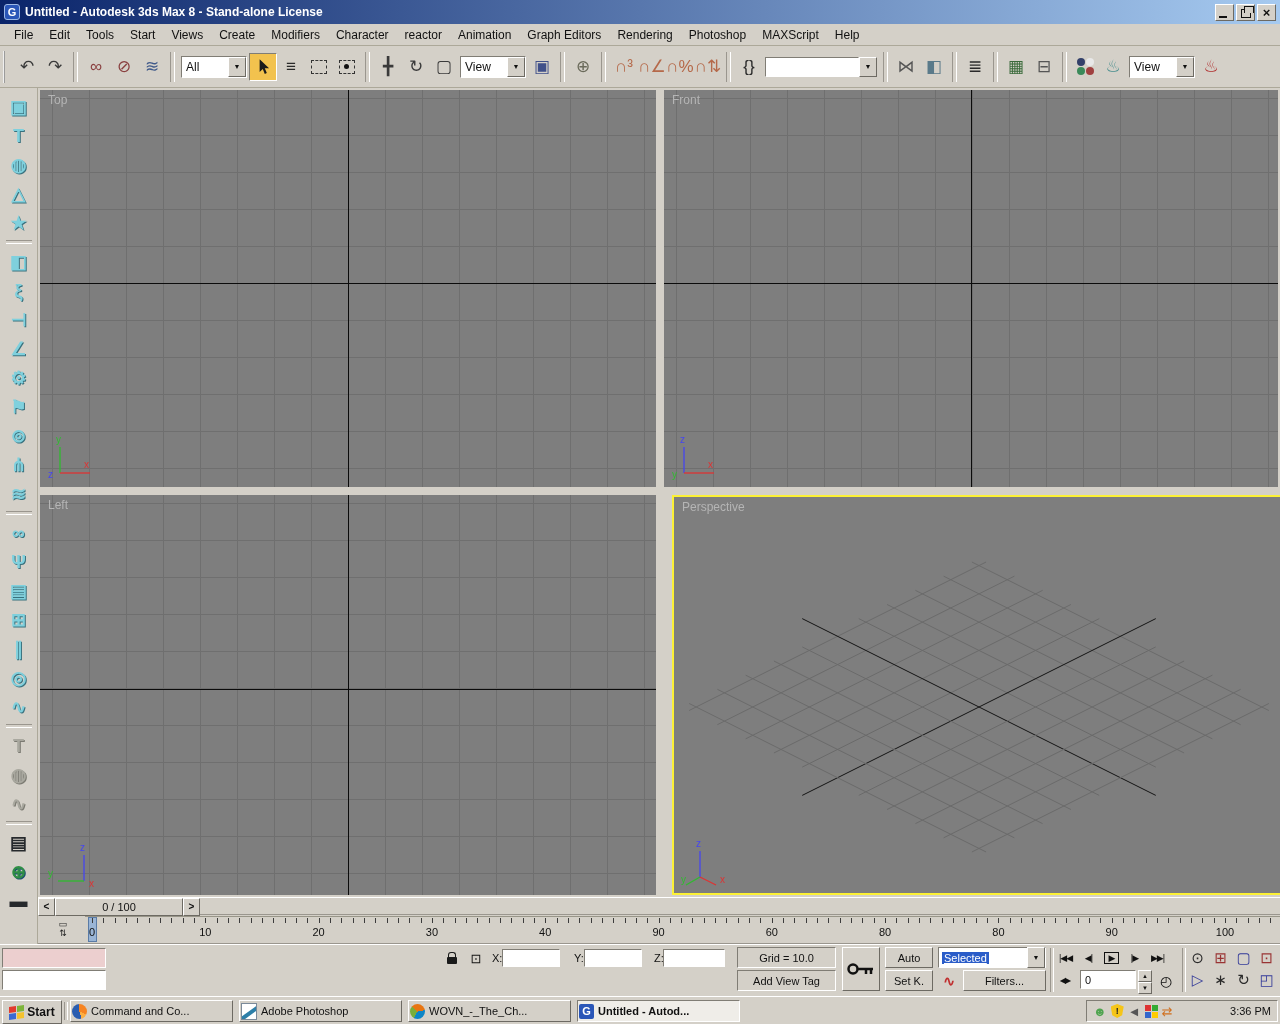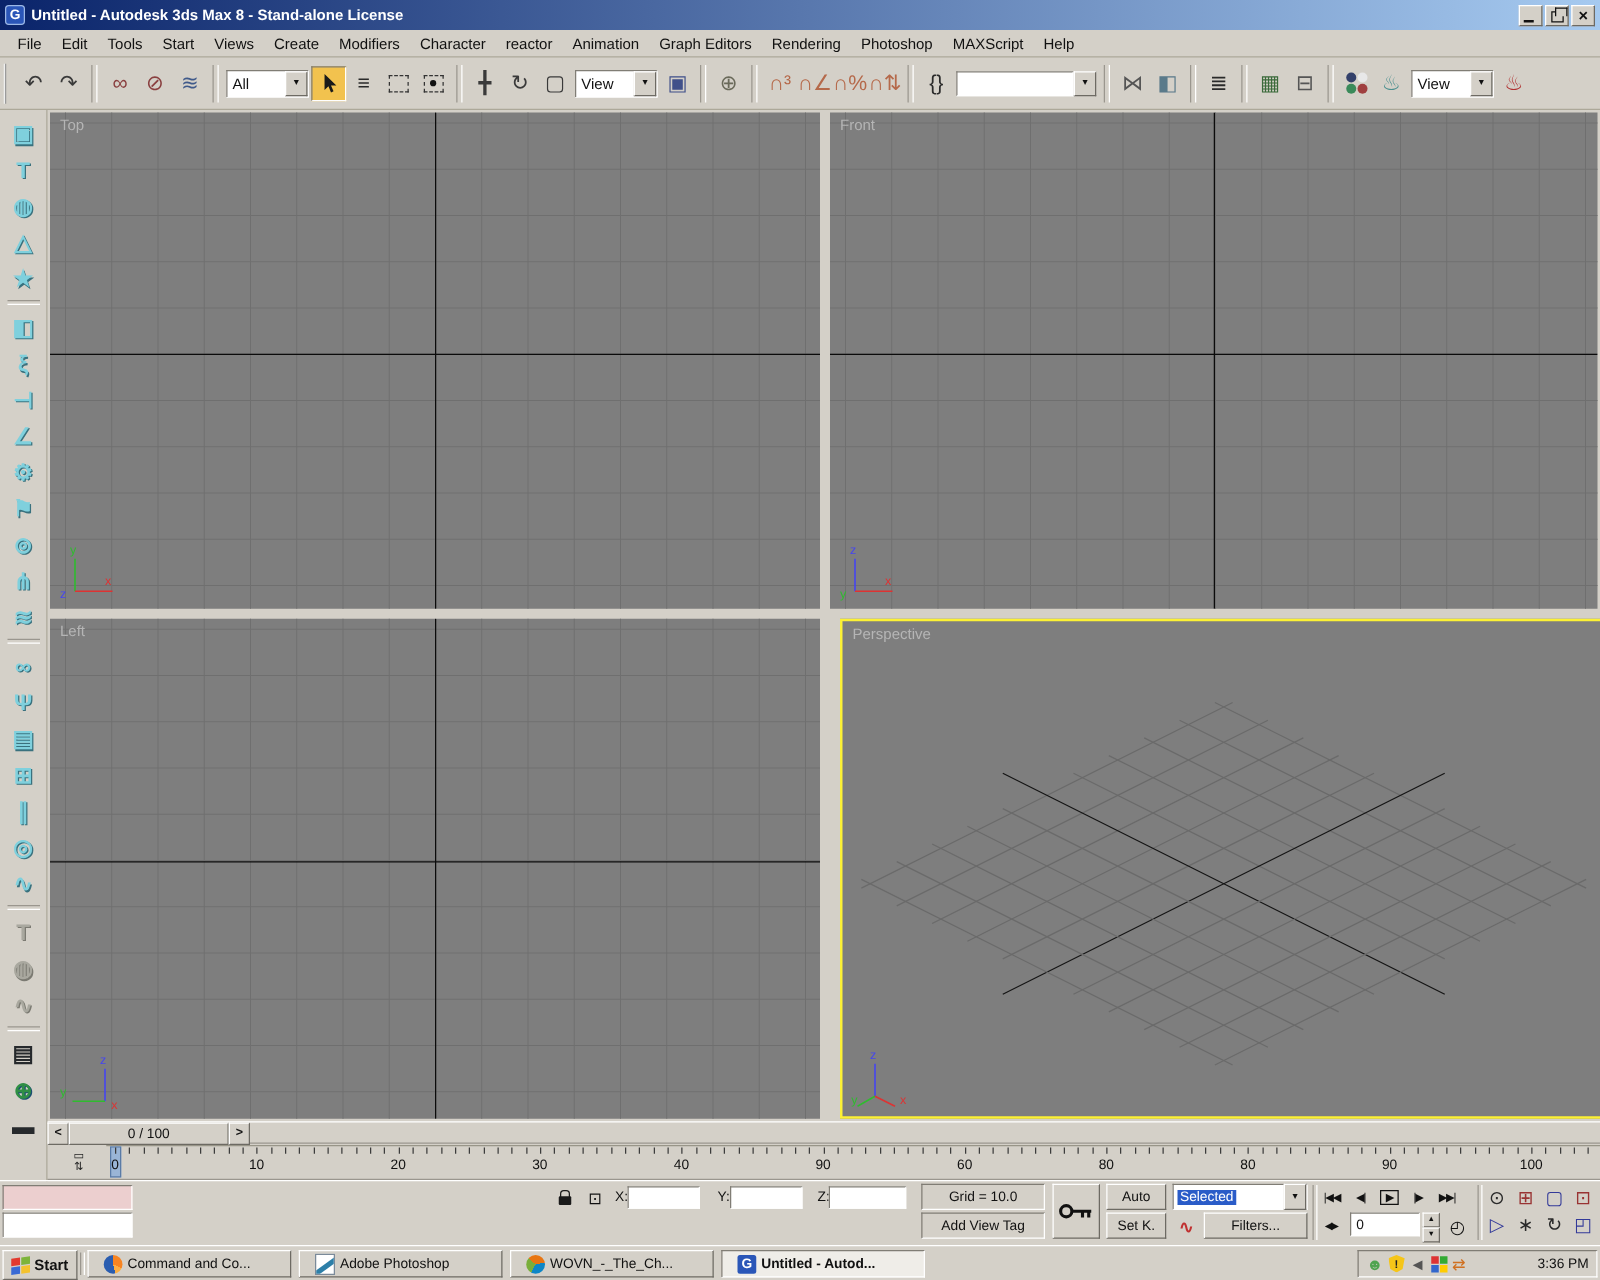--- a/index.html
+++ b/index.html
@@ -107,21 +107,21 @@
   .vgroove{position:absolute;top:3px;width:2px;height:44px;border-left:1px solid #9a968e;border-right:1px solid #fff;}
   
   .taskbar{position:absolute;left:0;top:996px;width:1280px;height:28px;background:#d4d0c8;
     border-top:1px solid #ffffff;box-sizing:border-box;}
   .start-btn{position:absolute;left:2px;top:3px;width:58px;height:22px;display:flex;align-items:center;
     justify-content:center;gap:3px;font-weight:bold;font-size:12px;}
   .win-flag{display:grid;grid-template:6px 6px / 7px 7px;gap:1px;transform:skewY(-8deg);}
   .win-flag span{display:block;}
   .qsep{position:absolute;left:64px;top:5px;width:2px;height:18px;border-left:1px solid #9a968e;border-right:1px solid #fff;}
   .task{position:absolute;top:3px;width:163px;height:22px;display:flex;align-items:center;gap:4px;
-    padding:0 12px;box-sizing:border-box;font-size:11px;white-space:nowrap;overflow:hidden;}
+    padding:0 1px;box-sizing:border-box;font-size:11px;white-space:nowrap;overflow:hidden;}
   .task.active{border-color:#807d75 #fff #fff #807d75;background:#efede8;font-weight:bold;}
   .t-icon{flex:none;}
   .firefox-icon{width:15px;height:15px;border-radius:50%;background:conic-gradient(#f78421 0 32%,#fcae42 32% 46%,#2a5db0 46% 100%);}
   .photoshop-icon{width:14px;height:15px;background:#fff;border:1px solid #7b8a99;position:relative;overflow:hidden;}
   .photoshop-icon::before{content:"";position:absolute;left:-3px;top:7px;width:22px;height:4px;background:#2d7fa8;transform:rotate(-36deg);}
   .media-player-icon{width:15px;height:15px;border-radius:50%;background:conic-gradient(#e87511 0 22%,#0d86c6 22% 58%,#79ae3a 58% 86%,#e87511 86% 100%);}
   .max-icon{width:15px;height:15px;border-radius:2px;background:#2a56b8;color:#fff;font-weight:bold;
     font-size:11px;display:flex;align-items:center;justify-content:center;}
   .tray{position:absolute;left:1086px;top:3px;width:192px;height:22px;display:flex;align-items:center;
     gap:4px;padding:0 6px;box-sizing:border-box;}
@@ -617,21 +617,21 @@
         <circle cx="7" cy="9" r="4.5" fill="none" stroke="#111" stroke-width="2.5"></circle>
         <line x1="11.5" y1="9" x2="27" y2="9" stroke="#111" stroke-width="2.5"></line>
         <line x1="20" y1="9" x2="20" y2="14" stroke="#111" stroke-width="2.5"></line>
         <line x1="25" y1="9" x2="25" y2="14" stroke="#111" stroke-width="2.5"></line>
       </svg>
     </div>
     <div class="sb raised sb-center" style="left:885px;top:2px;width:48px;height:21px;">Auto</div>
     <div class="sb raised sb-center" style="left:885px;top:25px;width:48px;height:21px;">Set K.</div>
 
     <div class="sb field" style="left:938px;top:2px;width:108px;height:21px;display:flex;align-items:center;">
-      <span class="hl" style="margin-left:3px;">Selected</span>
+      <span class="hl" style="margin-left:3px;text-decoration:underline;">Selected</span>
       <span class="dd-arrow" style="height:100%;">▼</span>
     </div>
     <div class="sb sb-btn" style="left:938px;top:25px;width:22px;height:21px;color:#c03030;font-size:14px;font-weight:bold;">
         <span>∿</span>
       </div>
     <div class="sb raised sb-center" style="left:963px;top:25px;width:83px;height:21px;">Filters...</div>
 
     <div class="vgroove" style="left:1050px;"></div>
 
     <div class="sb" id="playrow" style="left:1054px;top:2px;width:126px;height:21px;display:flex;">

